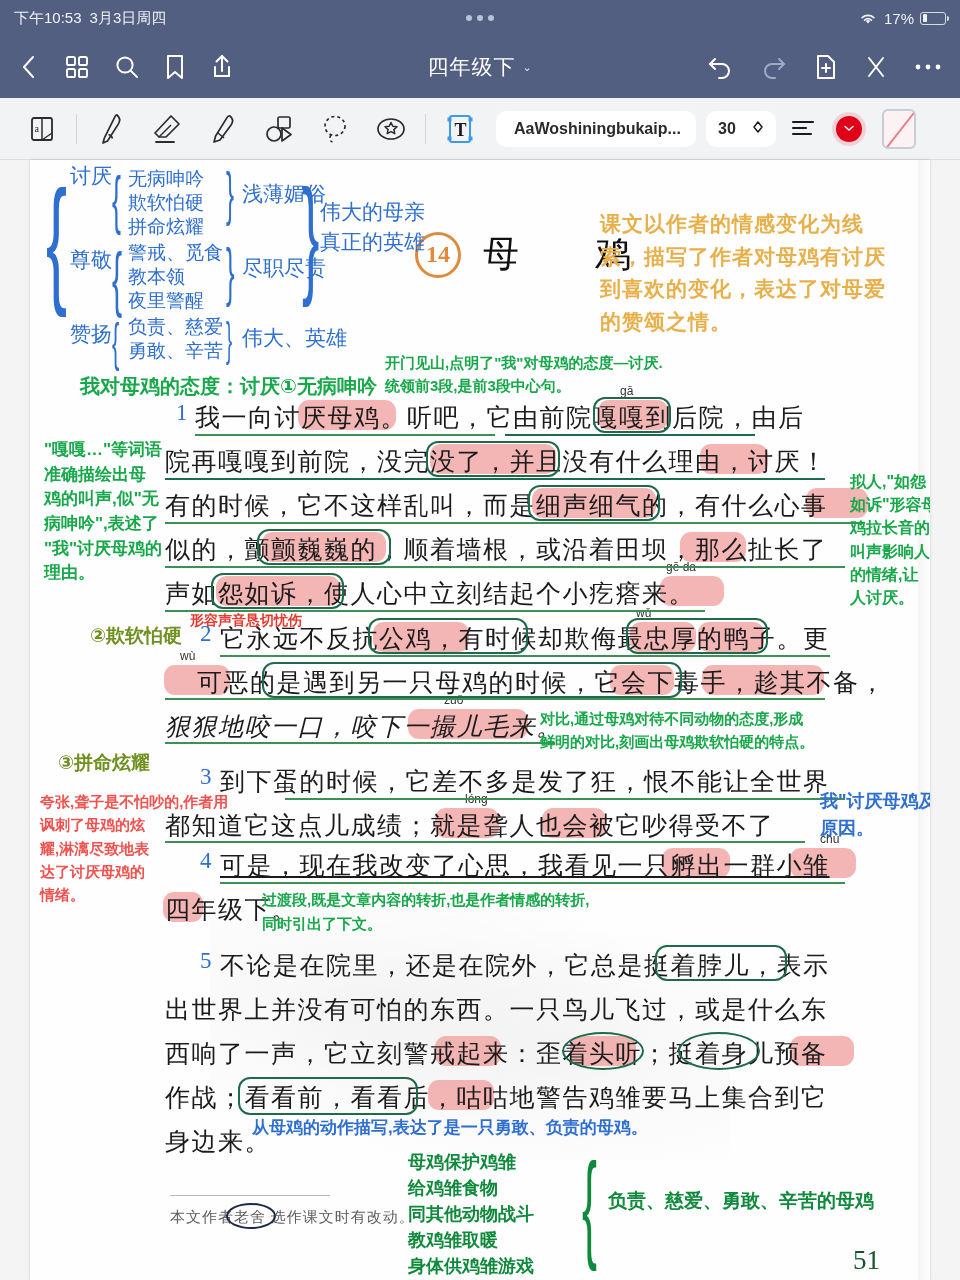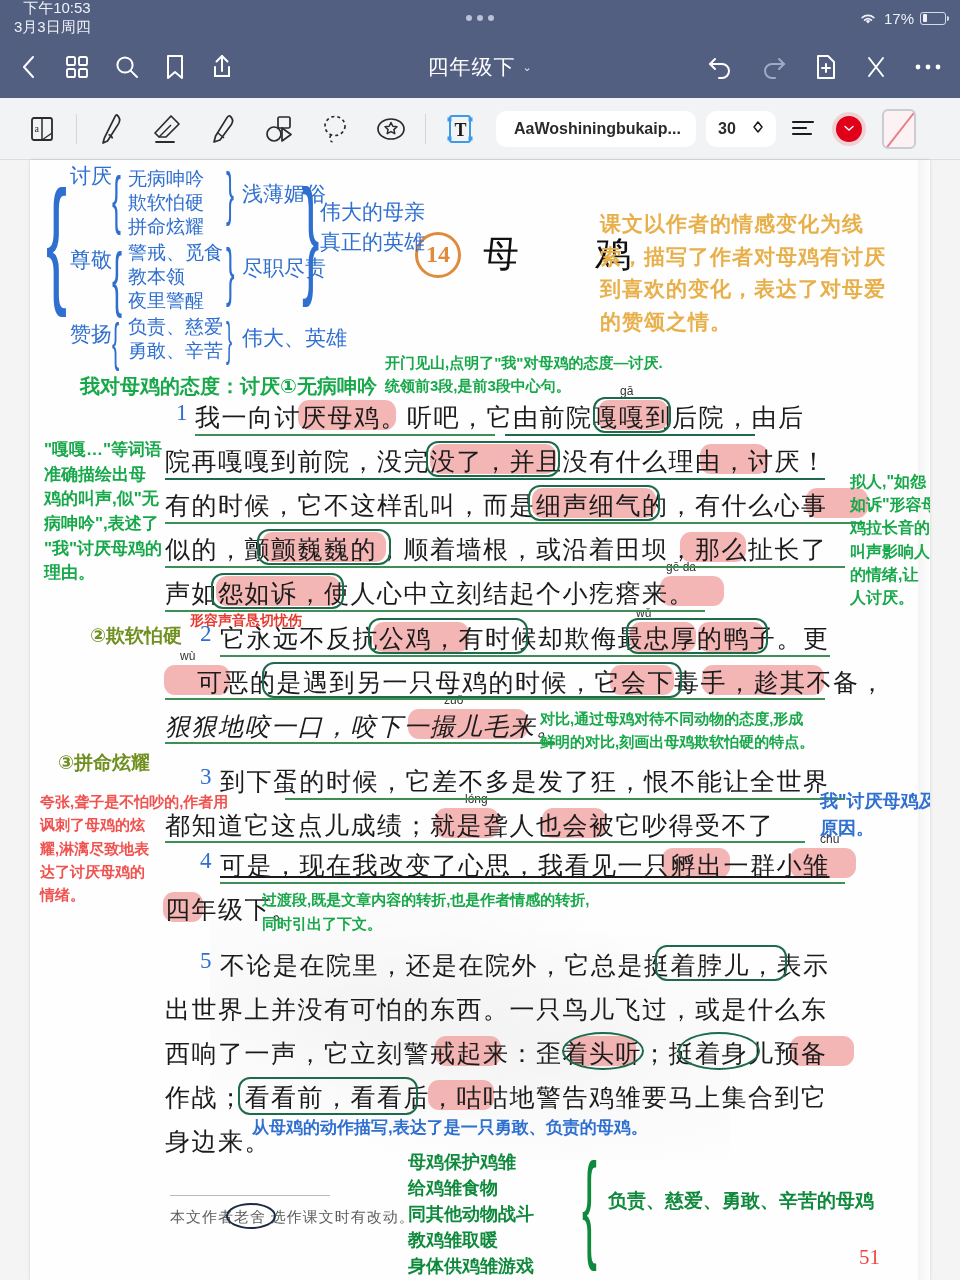--- a/index.html
+++ b/index.html
@@ -9,21 +9,21 @@
     background: #ffffff;
   }
   .app { width: 960px; height: 1280px; position: relative; background:#fff; }
 
   
   .statusbar {
     height: 36px; background: #525f80; color: #eef1f7;
     display: flex; align-items: center; padding: 0 14px;
     font-size: 15px; position: relative;
   }
-  .sb-left { display:flex; align-items:flex-end; gap:0;flex-direction:column; }
+  .sb-left { display:flex; align-items:flex-start; gap:8px; }
   .sb-dots { position:absolute; left:50%; transform:translateX(-50%); display:flex; gap:5px; }
   .sb-dots i { width:6px;height:6px;border-radius:50%;background:#b9c2d6; display:block; }
   .sb-right { margin-left:auto; display:flex; align-items:center; gap:6px; font-size:15px;}
   .batt { width:26px;height:13px;border:1.6px solid #d6dbe8;border-radius:3px;position:relative;display:inline-block;}
   .batt::after{content:"";position:absolute;right:-4px;top:3.5px;width:2.5px;height:5px;background:#d6dbe8;border-radius:0 2px 2px 0;}
   .batt i{position:absolute;left:1.5px;top:1.5px;bottom:1.5px;width:17%;background:#eef1f7;border-radius:1px;display:block;}
 
   
   .navbar {
     height: 62px; background: #525f80; color: #fff;
@@ -117,21 +117,21 @@
     color:#e08a3c; font-size:24px; font-weight:bold;
     display:flex;align-items:center;justify-content:center;
     font-family:"Liberation Serif",serif;
   }
   .title-txt { font-family:"Liberation Serif","DejaVu Serif",serif; font-size:36px; color:#111; letter-spacing:20px;}
 
   .footnote-rule{position:absolute;left:140px;top:1035px;width:160px;height:1px;background:#b9b9b9;}
   .footnote{position:absolute;left:140px;top:1048px;font-size:15px;color:#5d5d5d;
     font-family:"Liberation Serif",serif; letter-spacing:1px;}
   .fn-circle{position:absolute;left:196px;top:1043px;width:50px;height:26px;border:2px solid #1b2a44;border-radius:50%;}
-  .pageno{position:absolute;right:50px;top:1085px;font-size:21px;color:#ef4444;font-family:"Liberation Serif",serif;}
+  .pageno{position:absolute;right:50px;top:1085px;font-size:27px;color:#14532d;font-family:"Liberation Serif",serif;}
 </style>
 </head>
 <body>
 
 <div class="app">
 
   <div class="statusbar">
     <div class="sb-left">
       <span>下午10:53</span>
       <span>3月3日周四</span>

